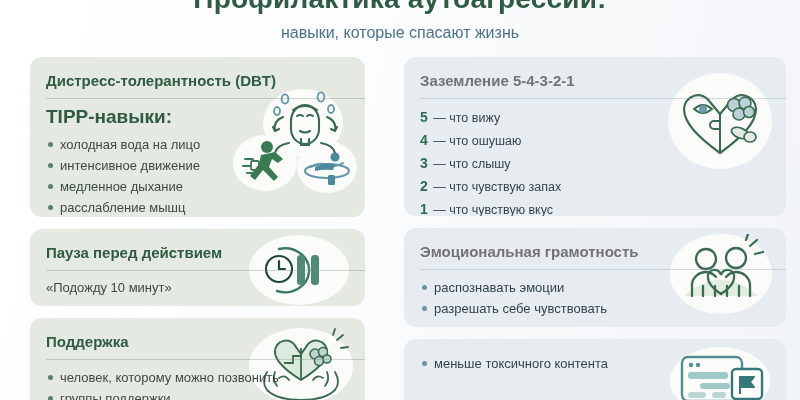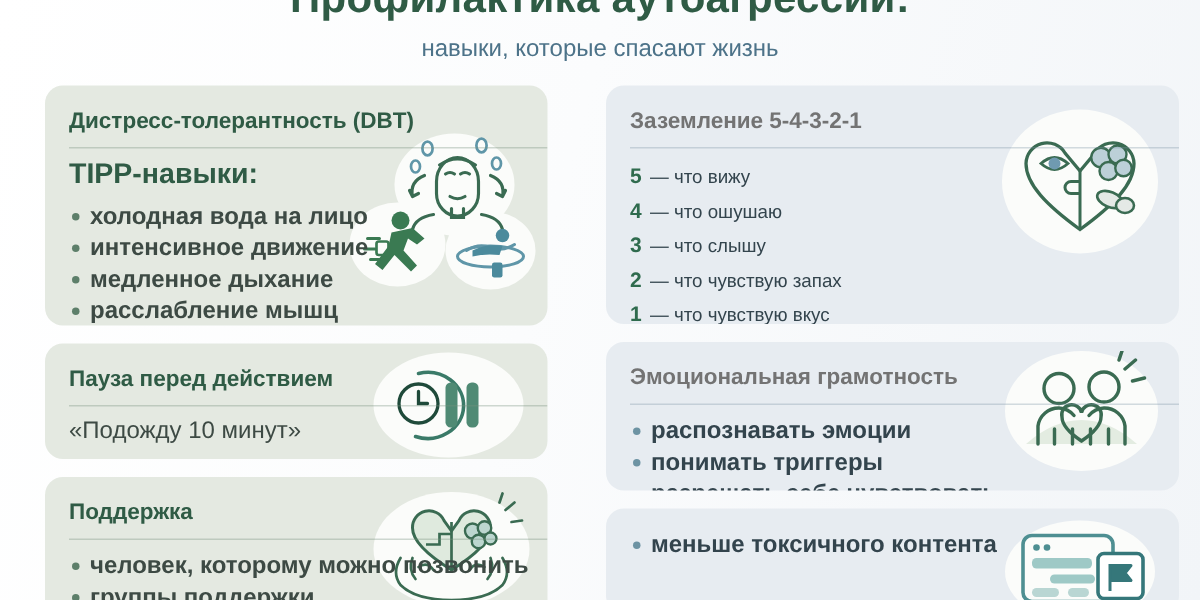--- a/index.html
+++ b/index.html
@@ -80,43 +80,42 @@
     font-size: 19px;
     font-weight: bold;
     color: #2f5b45;
     margin: 4px 0 6px 0;
     position: relative;
     z-index: 2;
   }
 
   .list { margin: 0; padding: 0; list-style: none; position: relative; z-index: 2; }
   .list li {
-    font-size: 16px;
+    font-size: 13px;
     line-height: 21px;
     color: #3d4a44;
     padding-left: 14px;
     position: relative;
     white-space: nowrap;
-    font-weight: bold;
   }
   .list li::before {
     content: "";
     position: absolute;
     left: 2px;
     top: 8px;
     width: 5px;
     height: 5px;
     border-radius: 50%;
     background: #5d7f6a;
   }
   .blue .list li { color: #33444d; }
   .blue .list li::before { background: #6d93a3; }
 
   .plain-text {
-    font-size: 16px;
+    font-size: 13px;
     color: #3d4a44;
     line-height: 20px;
     position: relative;
     z-index: 2;
     white-space: nowrap;
   }
 
   
   .num-list { margin: 0; padding: 0; list-style: none; position: relative; z-index: 2; }
   .num-list li {
@@ -300,21 +299,20 @@
             <ellipse cx="82" cy="64" rx="6" ry="5"></ellipse>
           </g>
         </svg>
       </div>
     </div>
 
     <div class="card blue" style="height:99px;">
       <div class="card-title">Эмоциональная грамотность</div>
       <ul class="list">
         <li>распознавать эмоции</li>
-        <li>понимать триггеры</li>
         <li>разрешать себе чувствовать</li>
       </ul>
 
       <div class="icon-blob blob-emo">
         <svg width="102" height="80" viewBox="0 0 102 80">
           <ellipse cx="51" cy="40" rx="48" ry="36" fill="#fbfcfa"></ellipse>
           <path d="M14 62 q18 -16 37 -16 q19 0 37 16 z" fill="#e3ece1"></path>
           <g fill="none" stroke="#3a6b52" stroke-width="2.3" stroke-linecap="round">
             <circle cx="36" cy="25" r="10"></circle>
             <circle cx="66" cy="24" r="10"></circle>

